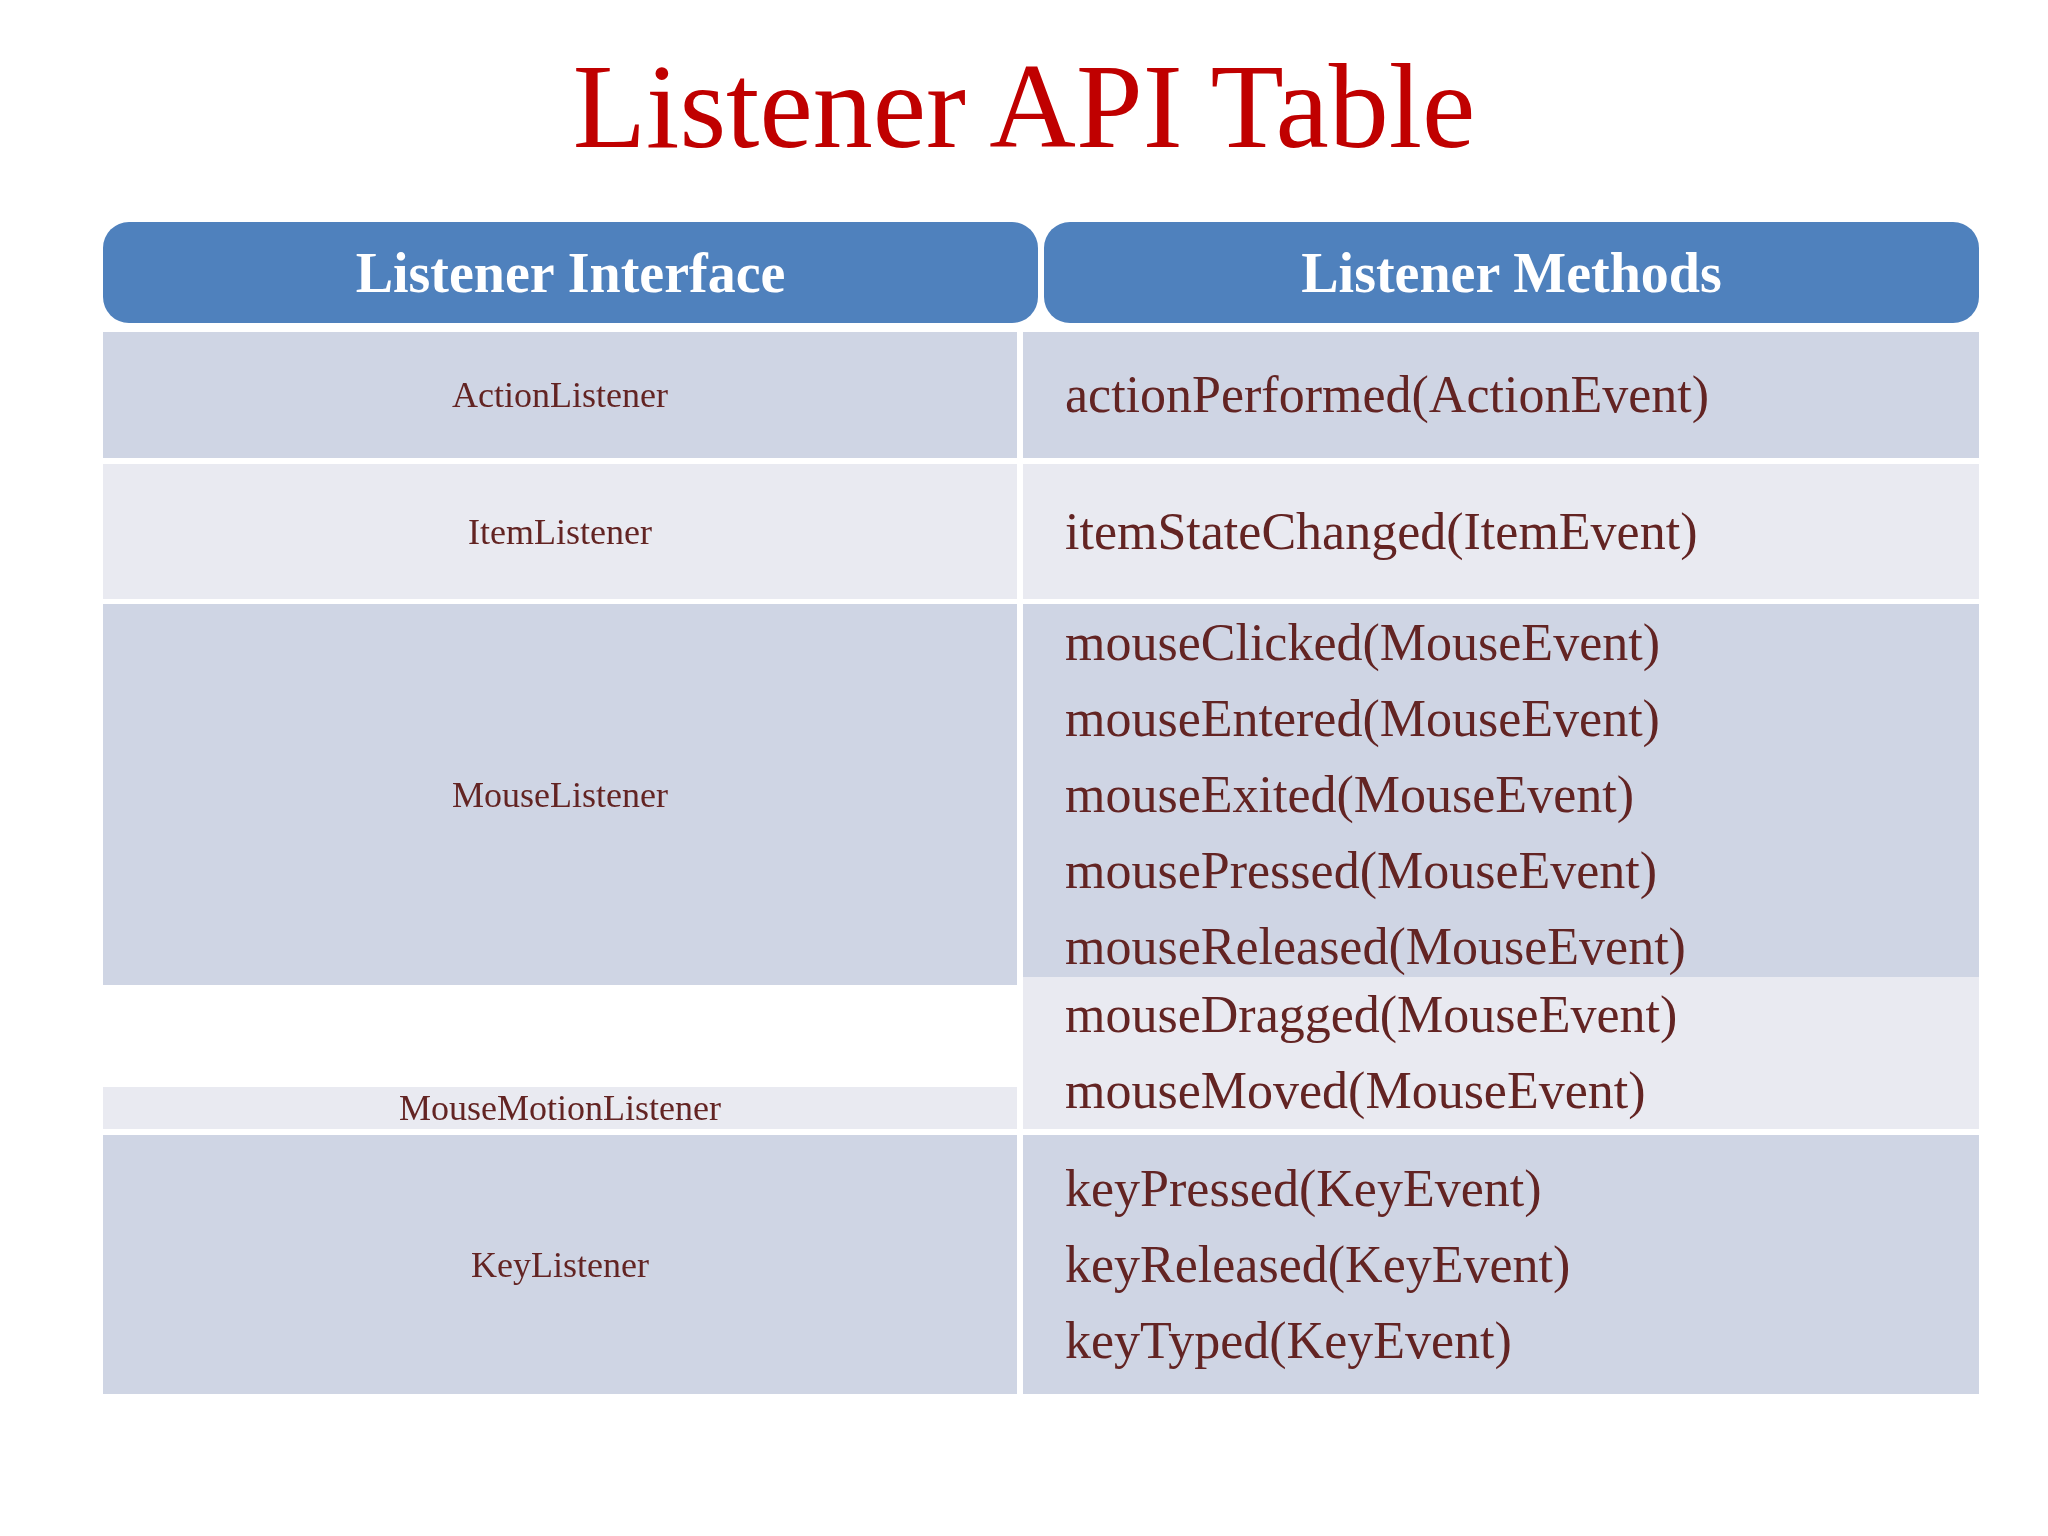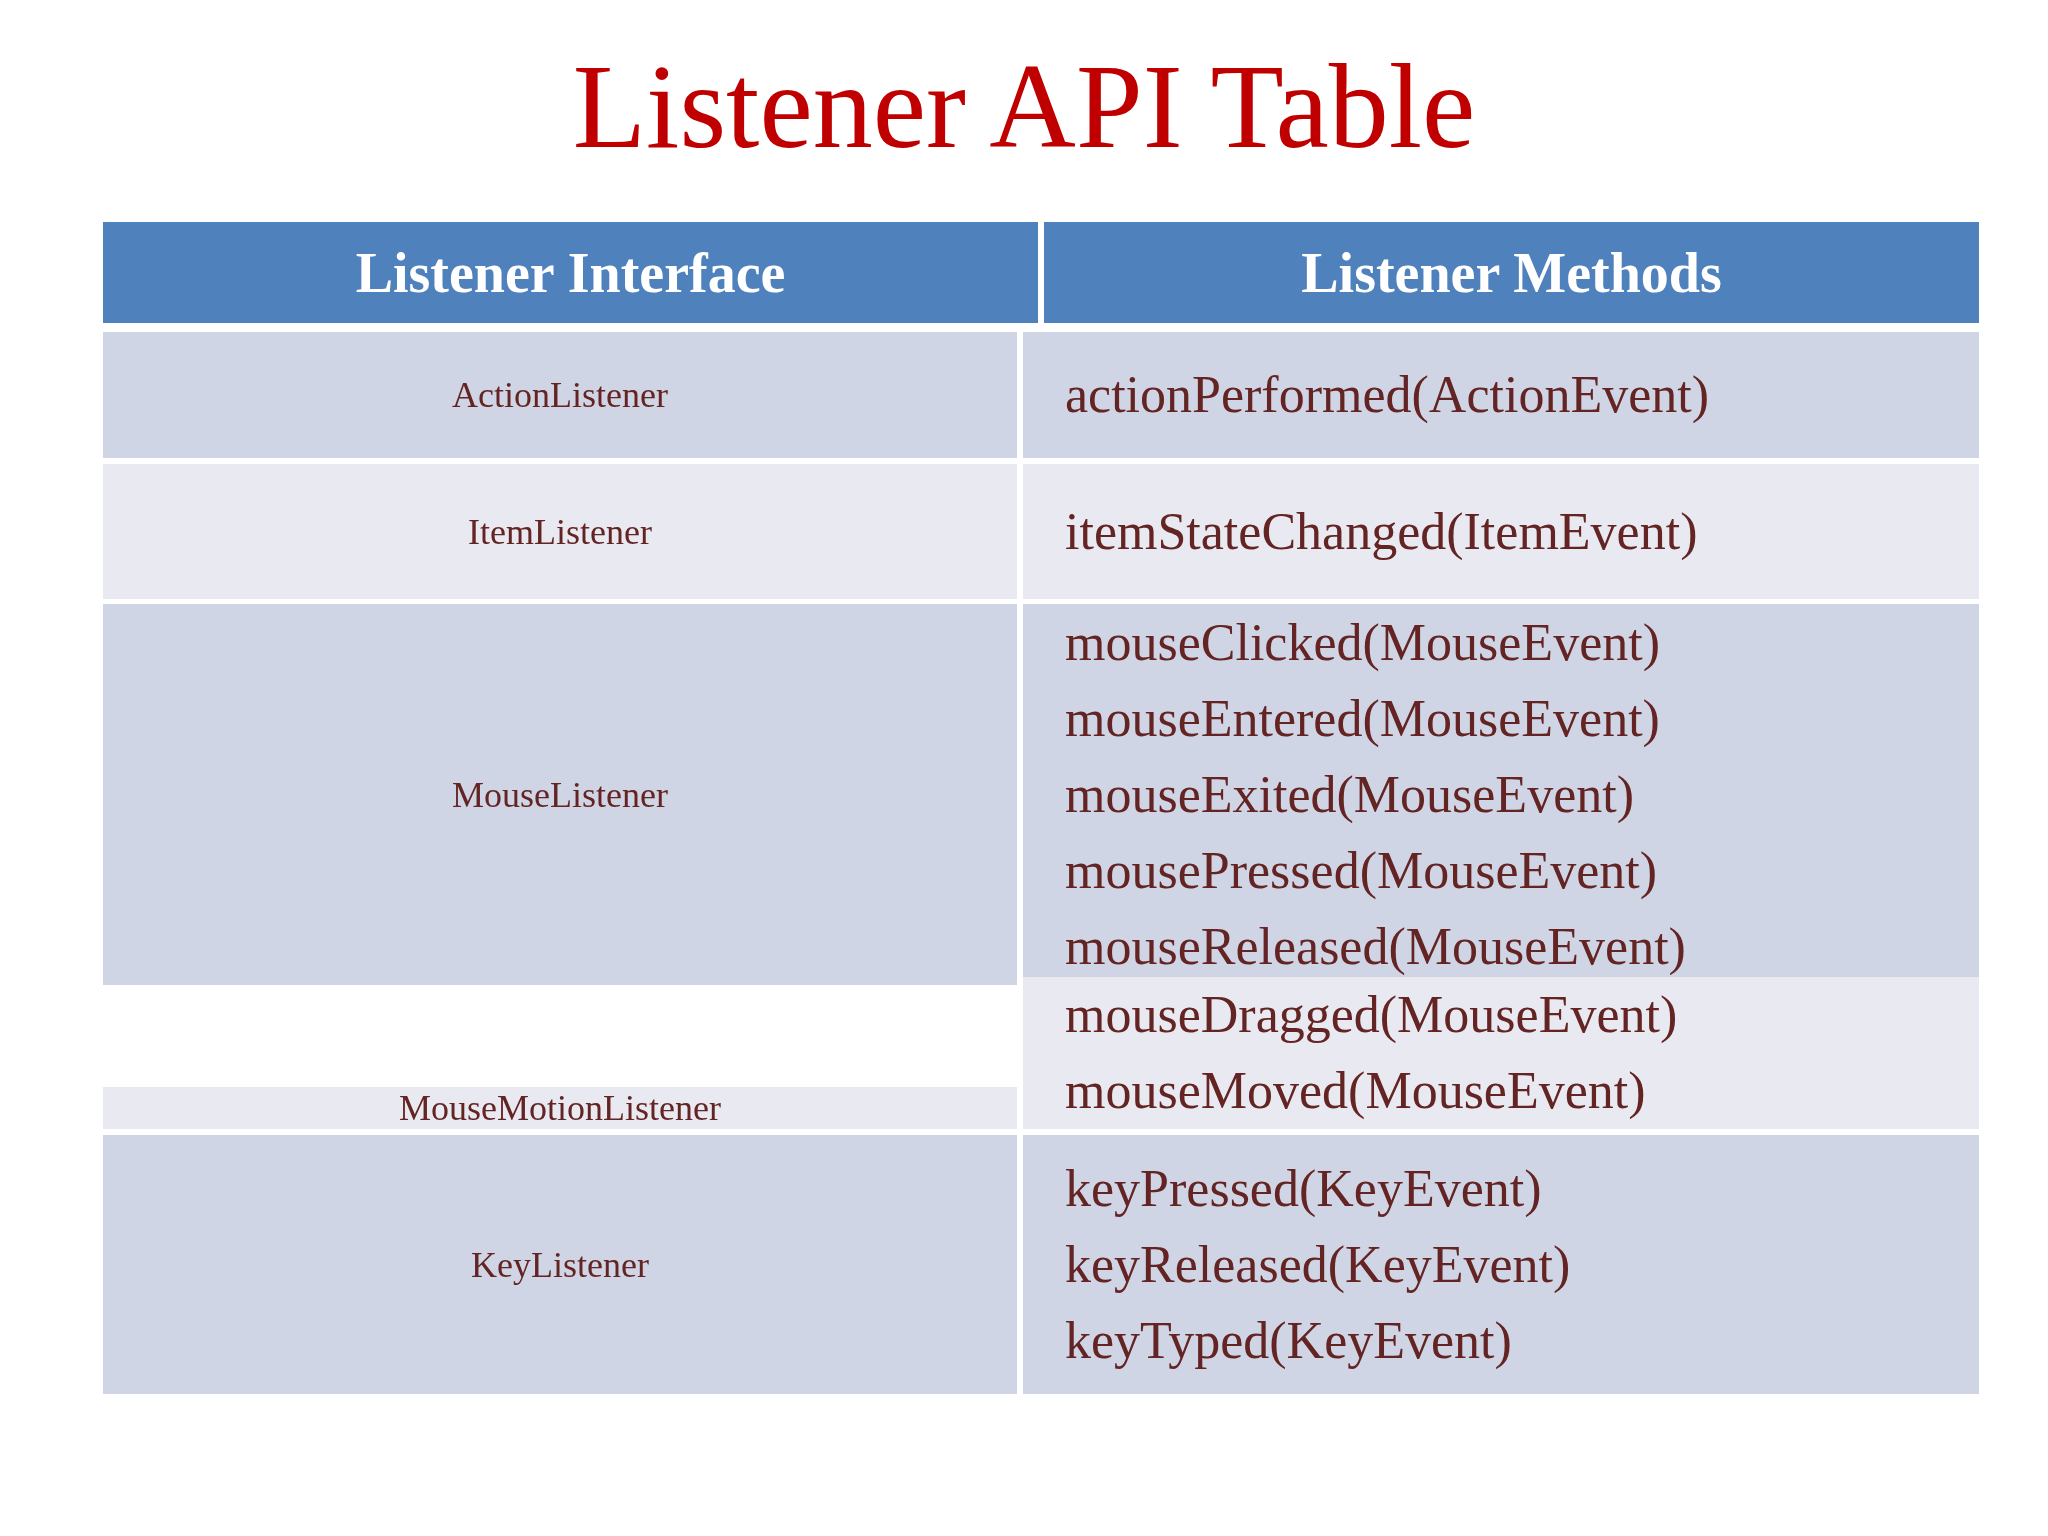--- a/index.html
+++ b/index.html
@@ -52,20 +52,21 @@
     box-sizing: border-box;
   }
   .header-row .cell {
     background: #4f81bd;
     color: #ffffff;
     font-weight: bold;
     font-size: 56px;
     display: flex;
     align-items: center;
     justify-content: center;
+    border-radius: 26px;
   }
   .cell.iface {
     display: flex;
     align-items: center;
     justify-content: center;
     font-size: 36px;
     color: #632423;
   }
   .cell.methods {
     display: flex;

